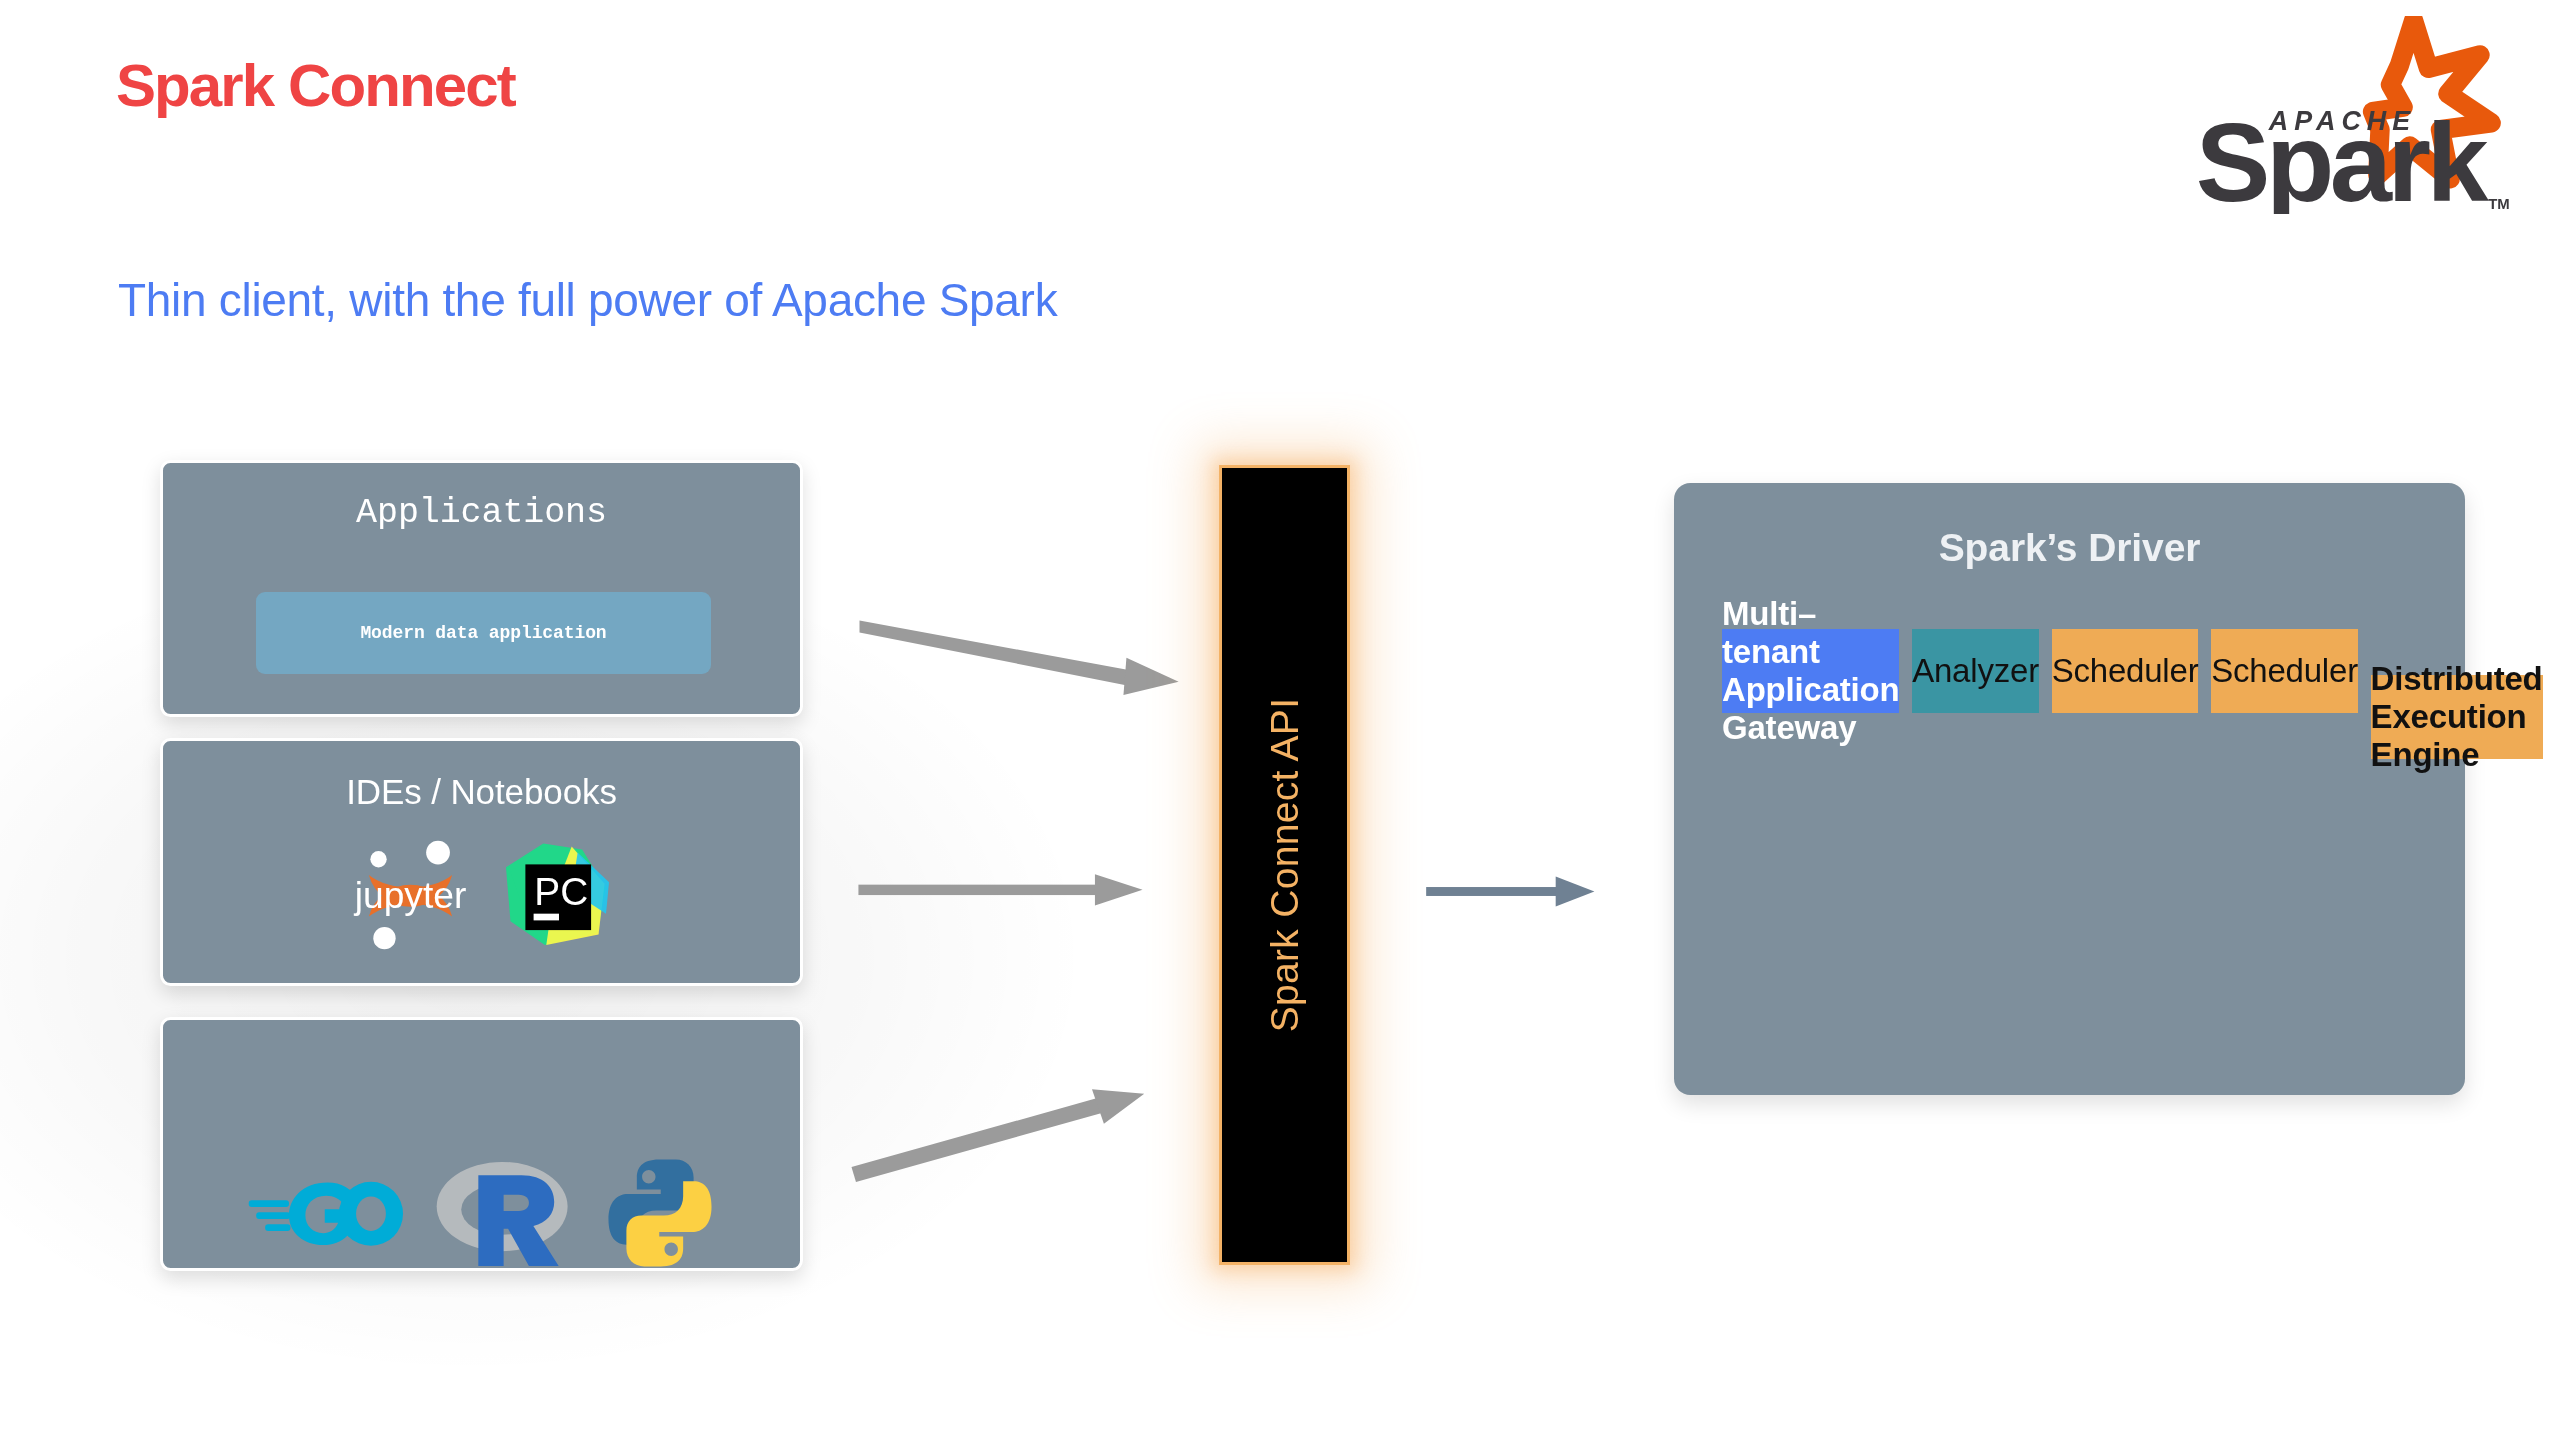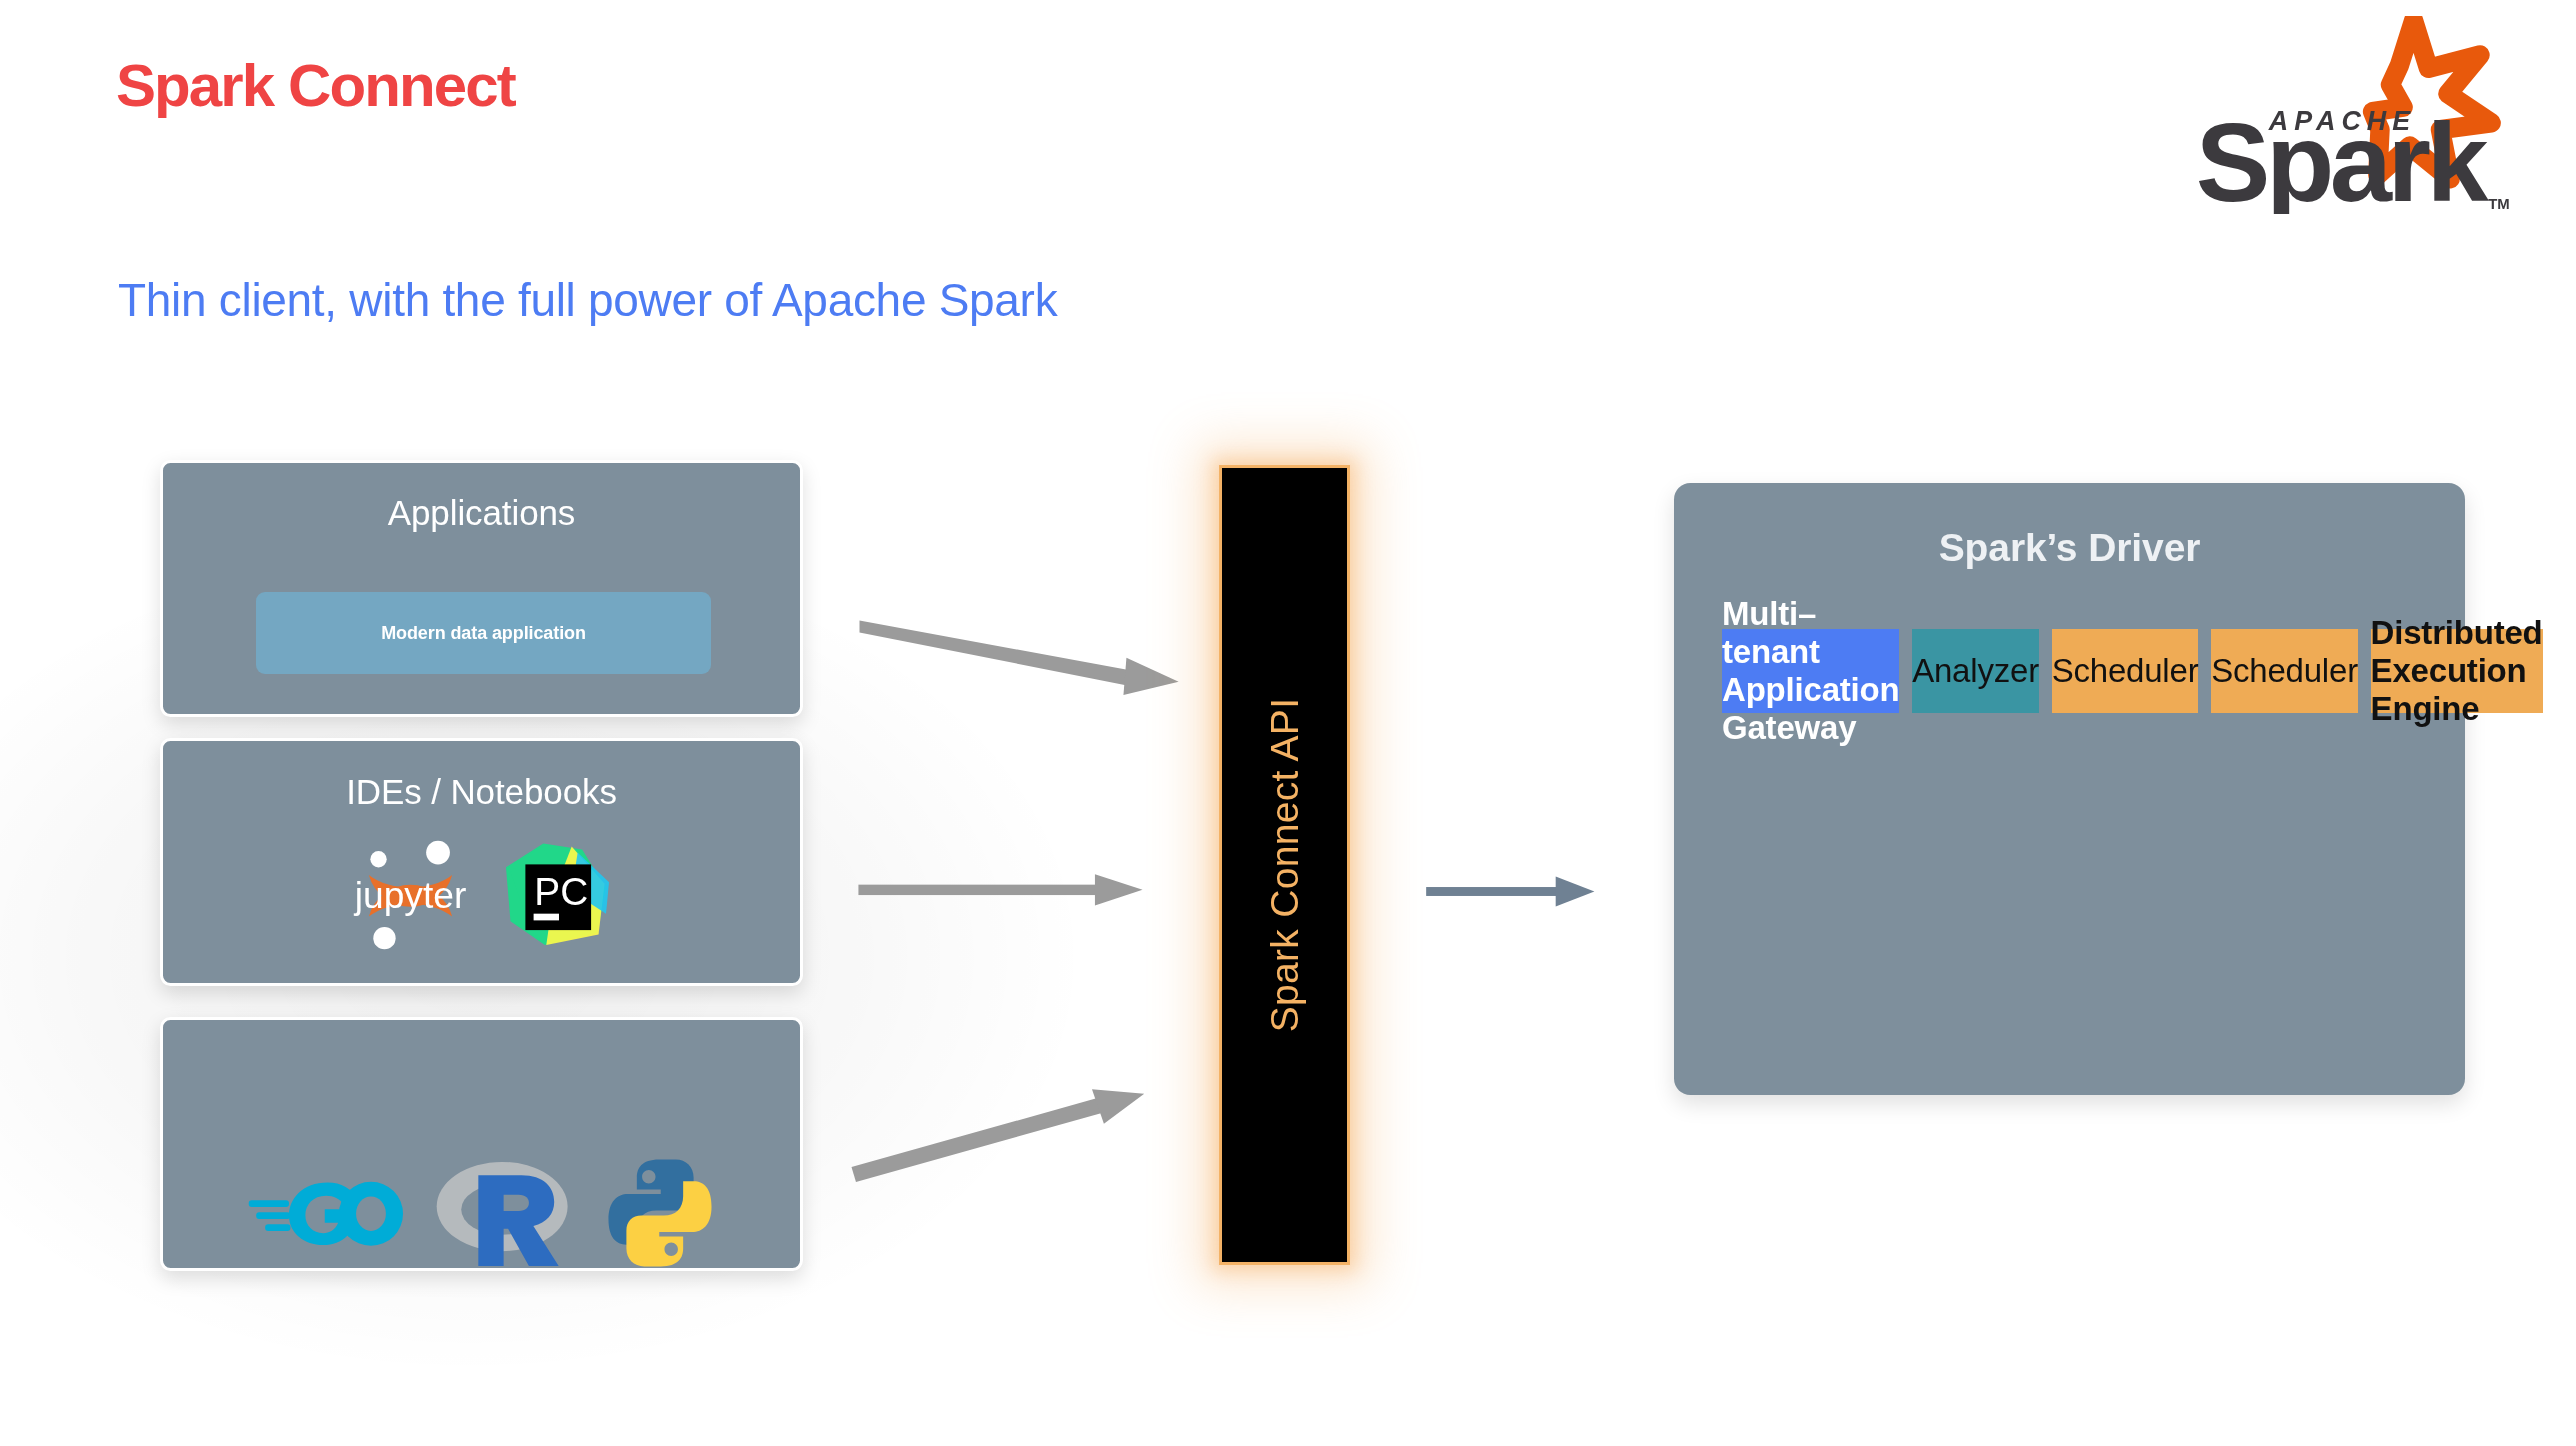--- a/index.html
+++ b/index.html
@@ -64,21 +64,21 @@
   .card-title {
     width: 100%;
     text-align: center;
     color: #ffffff;
     font-size: 35px;
     font-weight: 400;
     letter-spacing: -0.1px;
   }
 
   
-  #card-applications { left: 160px; top: 460px;  width: 643px; height: 257px; }
+  #card-applications { left: 160px; top: 460px;  width: 643px; height: 257px; font-family: Liberation Mono, monospace; }
   #card-ides         { left: 160px; top: 738px;  width: 643px; height: 248px; }
   #card-langs        { left: 160px; top: 1017px; width: 643px; height: 254px; }
 
   #card-applications .card-title { margin-top: 30px; }
   #card-ides .card-title         { margin-top: 31px; }
   #card-langs .card-title        { margin-top: 28px; line-height: 1.23; }
 
   .inner-chip {
     position: absolute;
     left: 93px; top: 129px;
@@ -275,16 +275,16 @@
   <div id="api-bar-label">Spark Connect API</div>
 </div>
 
 <div class="card" id="card-driver">
   <div class="card-title">Spark’s Driver</div>
   <div class="driver-layers" id="driver-layers">
       <div class="driver-layer" style="background: rgb(77, 124, 243); color: rgb(255, 255, 255); font-weight: 700;">Multi–tenant Application Gateway</div>
       <div class="driver-layer" style="background: rgb(58, 149, 163); color: rgb(17, 17, 17);">Analyzer</div>
       <div class="driver-layer" style="background: rgb(239, 171, 85); color: rgb(17, 17, 17);">Scheduler</div>
       <div class="driver-layer" style="background: rgb(239, 171, 85); color: rgb(17, 17, 17);">Scheduler</div>
-      <div class="driver-layer" style="background: rgb(239, 171, 85); color: rgb(17, 17, 17); font-weight: 700;">Distributed Execution Engine</div>
+      <div class="driver-layer" style="background: rgb(239, 171, 85); color: rgb(17, 17, 17); font-weight: 700; margin-top: 46px;">Distributed Execution Engine</div>
     </div>
 </div>
 
 
 </body></html>

